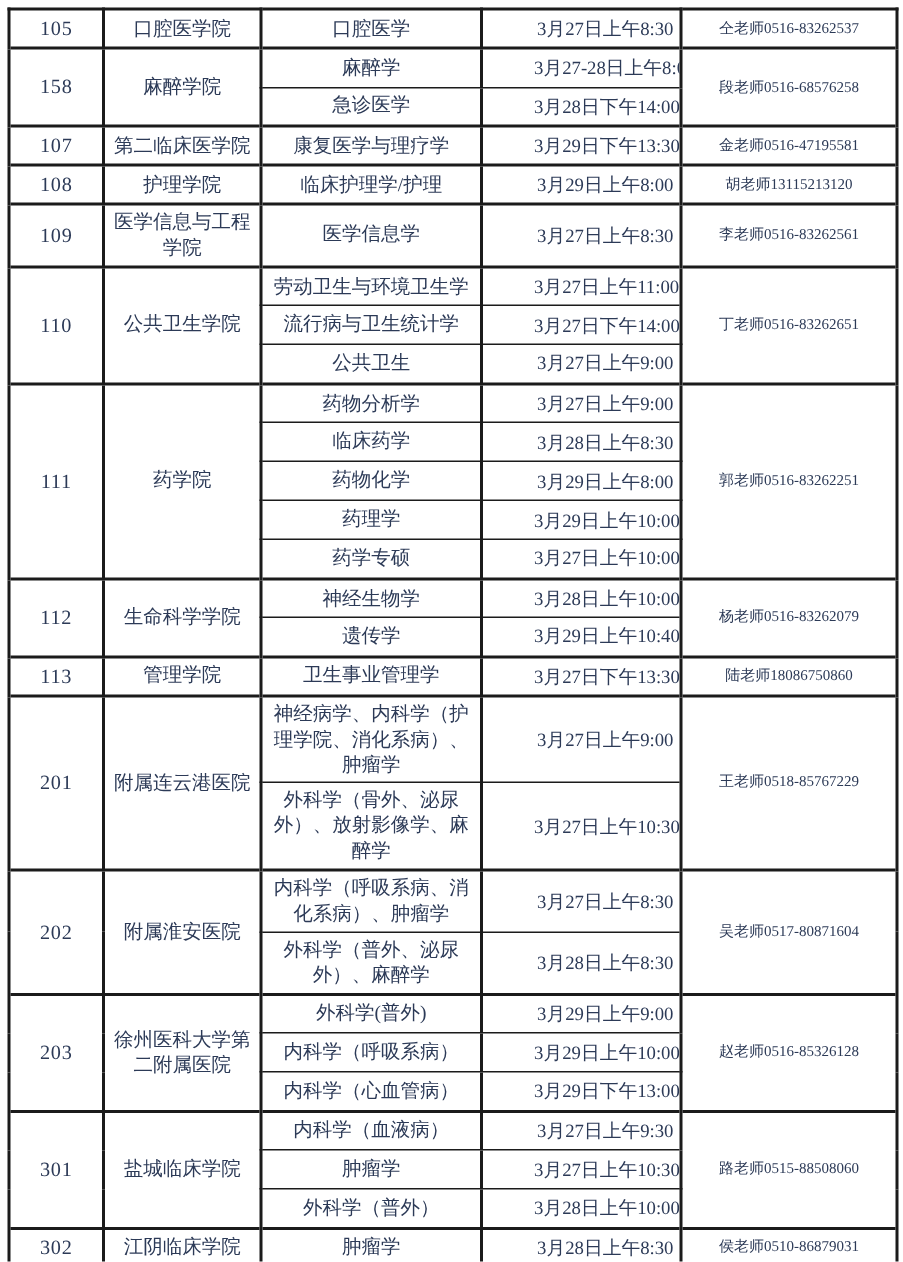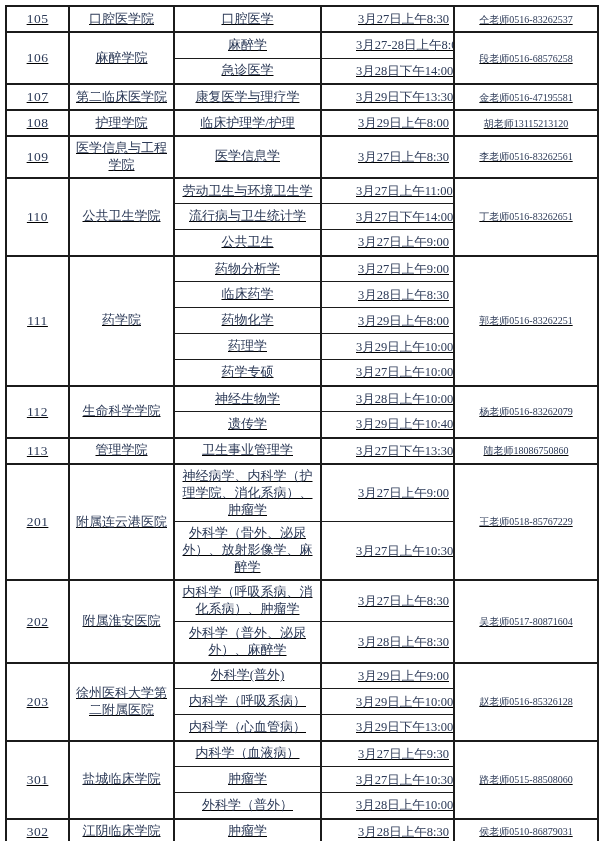--- a/index.html
+++ b/index.html
@@ -5,21 +5,20 @@
   html,body{
     margin:0; padding:0;
     background:#ffffff;
     width:602px; height:841px;
     font-family:"Liberation Serif","DejaVu Serif",serif;
   }
   .page{
     width:524px; height:841px;
     box-sizing:border-box;
     padding:5px 5px 5px 5px;
-    text-decoration:underline;
   }
   table.sched{
     border-collapse:collapse;
     table-layout:fixed;
     width:592px;
     border:2px solid #161616;
   }
   td{
     border:1px solid #1b1b1b;
     border-left-width:2px;
@@ -54,21 +53,21 @@
     </colgroup>
     <tbody>
         <tr class="group-start">
           <td class="code">105</td>
           <td class="college">口腔医学院</td>
           <td class="major">口腔医学</td>
           <td class="time">3月27日上午8:30</td>
           <td class="contact">仝老师0516-83262537</td>
         </tr>
         <tr class="group-start">
-          <td class="code" rowspan="2">106</td>
+          <td class="code" rowspan="2">158</td>
           <td class="college" rowspan="2">麻醉学院</td>
           <td class="major">麻醉学</td>
           <td class="time">3月27-28日上午8:00</td>
           <td class="contact" rowspan="2">段老师0516-68576258</td>
         </tr>
         <tr>
           <td class="major">急诊医学</td>
           <td class="time">3月28日下午14:00</td>
         </tr>
         <tr class="group-start">

